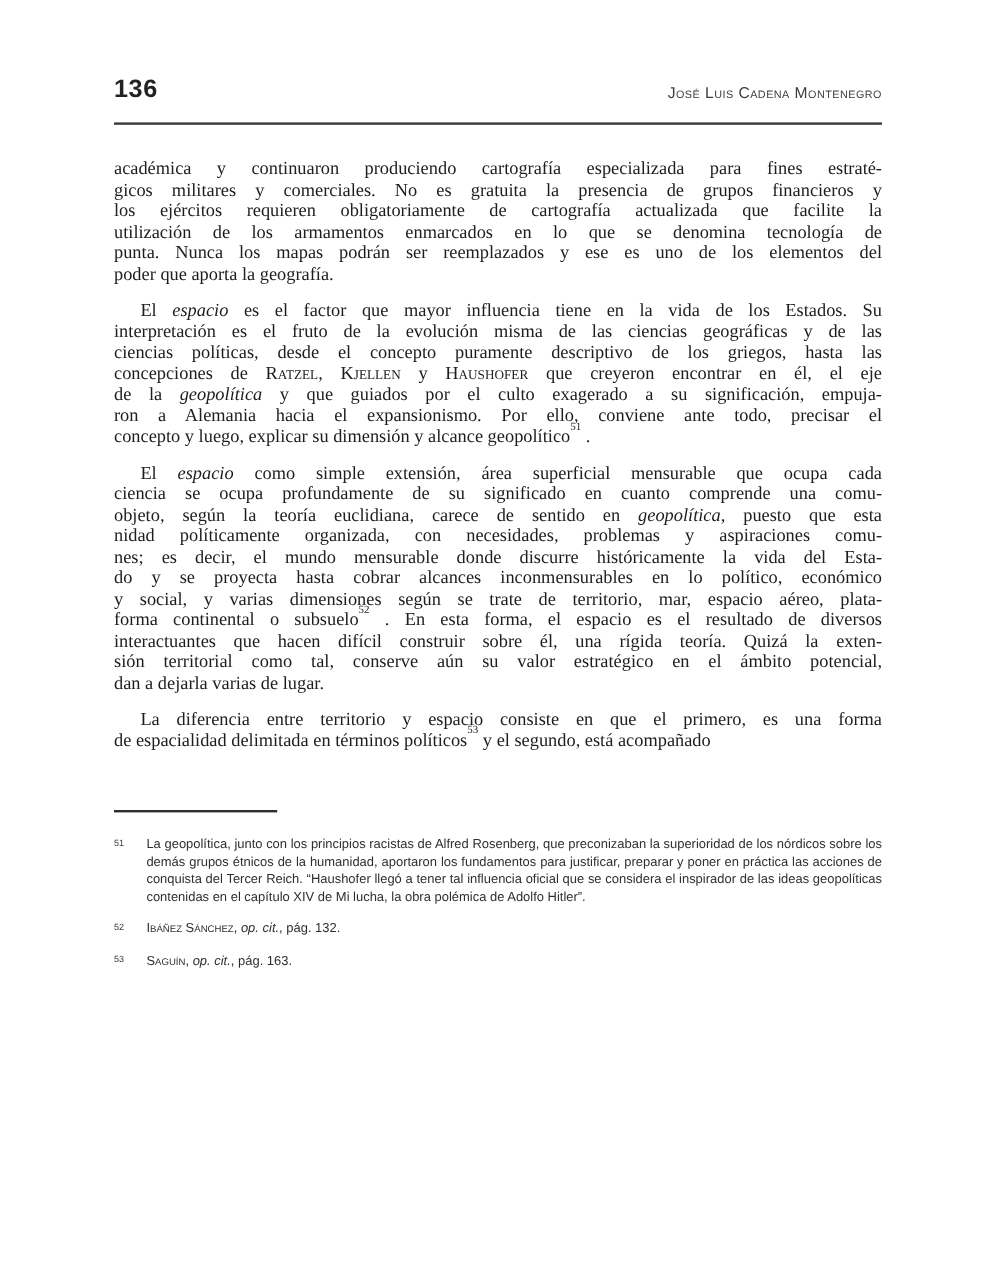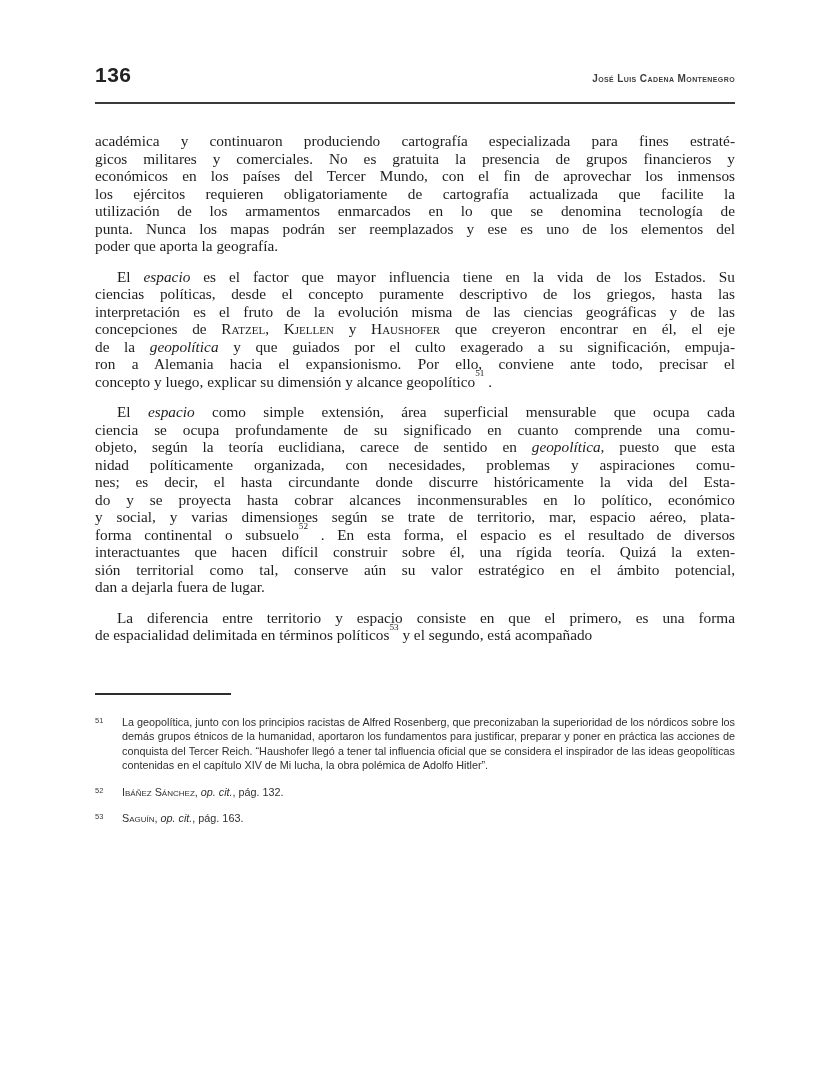--- a/index.html
+++ b/index.html
@@ -28,27 +28,26 @@
     font-family: "Liberation Sans", sans-serif;
   }
   .page-num {
     font-size: 21px;
     font-weight: 600;
     letter-spacing: 0.5px;
     line-height: 1;
     color: #222222;
   }
   .author {
-    font-size: 10px;
+    font-size: 13px;
     font-variant: small-caps;
     letter-spacing: 0.4px;
     color: #3d3d3d;
     line-height: 1;
     padding-bottom: 1px;
-    font-weight: bold;
   }
   .journal {
     font-family: "Liberation Sans", sans-serif;
     font-size: 8px;
     font-variant: small-caps;
     letter-spacing: 0.35px;
     color: #3d3d3d;
     margin-top: 4px;
   }
   
@@ -111,47 +110,46 @@
     <div class="header-row">
       <span class="page-num">136</span>
       <span class="author">José Luis Cadena Montenegro</span>
     </div>
   </header>
 
   <main class="body-text" id="body-text">
       <div class="para">
         <div class="line">académica y continuaron produciendo cartografía especializada para fines estraté-</div>
         <div class="line">gicos militares y comerciales. No es gratuita la presencia de grupos financieros y</div>
-        <div class="line">económicos en los países del Tercer Mundo, con el fin de aprovechar los inmensos</div>
         <div class="line">los ejércitos requieren obligatoriamente de cartografía actualizada que facilite la</div>
         <div class="line">utilización de los armamentos enmarcados en lo que se denomina tecnología de</div>
         <div class="line">punta. Nunca los mapas podrán ser reemplazados y ese es uno de los elementos del</div>
         <div class="line last">poder que aporta la geografía.</div>
       </div>
       <div class="para indent">
         <div class="line">El <i>espacio</i> es el factor que mayor influencia tiene en la vida de los Estados. Su</div>
+        <div class="line">interpretación es el fruto de la evolución misma de las ciencias geográficas y de las</div>
         <div class="line">ciencias políticas, desde el concepto puramente descriptivo de los griegos, hasta las</div>
-        <div class="line">interpretación es el fruto de la evolución misma de las ciencias geográficas y de las</div>
         <div class="line">concepciones de <span class="sc">Ratzel</span>, <span class="sc">Kjellen</span> y <span class="sc">Haushofer</span> que creyeron encontrar en él, el eje</div>
         <div class="line">de la <i>geopolítica</i> y que guiados por el culto exagerado a su significación, empuja-</div>
         <div class="line">ron a Alemania hacia el expansionismo. Por ello, conviene ante todo, precisar el</div>
         <div class="line last">concepto y luego, explicar su dimensión y alcance geopolítico<sup>51</sup> .</div>
       </div>
       <div class="para indent">
         <div class="line">El <i>espacio</i> como simple extensión, área superficial mensurable que ocupa cada</div>
         <div class="line">ciencia se ocupa profundamente de su significado en cuanto comprende una comu-</div>
         <div class="line">objeto, según la teoría euclidiana, carece de sentido en <i>geopolítica,</i> puesto que esta</div>
         <div class="line">nidad políticamente organizada, con necesidades, problemas y aspiraciones comu-</div>
-        <div class="line">nes; es decir, el hasta circundante donde discurre históricamente la vida del Esta-</div>
+        <div class="line">nes; es decir, el mundo mensurable donde discurre históricamente la vida del Esta-</div>
         <div class="line">do y se proyecta hasta cobrar alcances inconmensurables en lo político, económico</div>
         <div class="line">y social, y varias dimensiones según se trate de territorio, mar, espacio aéreo, plata-</div>
         <div class="line">forma continental o subsuelo<sup>52</sup> . En esta forma, el espacio es el resultado de diversos</div>
         <div class="line">interactuantes que hacen difícil construir sobre él, una rígida teoría. Quizá la exten-</div>
         <div class="line">sión territorial como tal, conserve aún su valor estratégico en el ámbito potencial,</div>
-        <div class="line last">dan a dejarla fuera de lugar.</div>
+        <div class="line last">dan a dejarla varias de lugar.</div>
       </div>
       <div class="para indent">
         <div class="line">La diferencia entre territorio y espacio consiste en que el primero, es una forma</div>
         <div class="line last">de espacialidad delimitada en términos políticos<sup>53</sup> y el segundo, está acompañado</div>
       </div>
     </main>
 
   <div class="fn-rule"></div>
 
   <section class="footnotes" id="footnotes">

